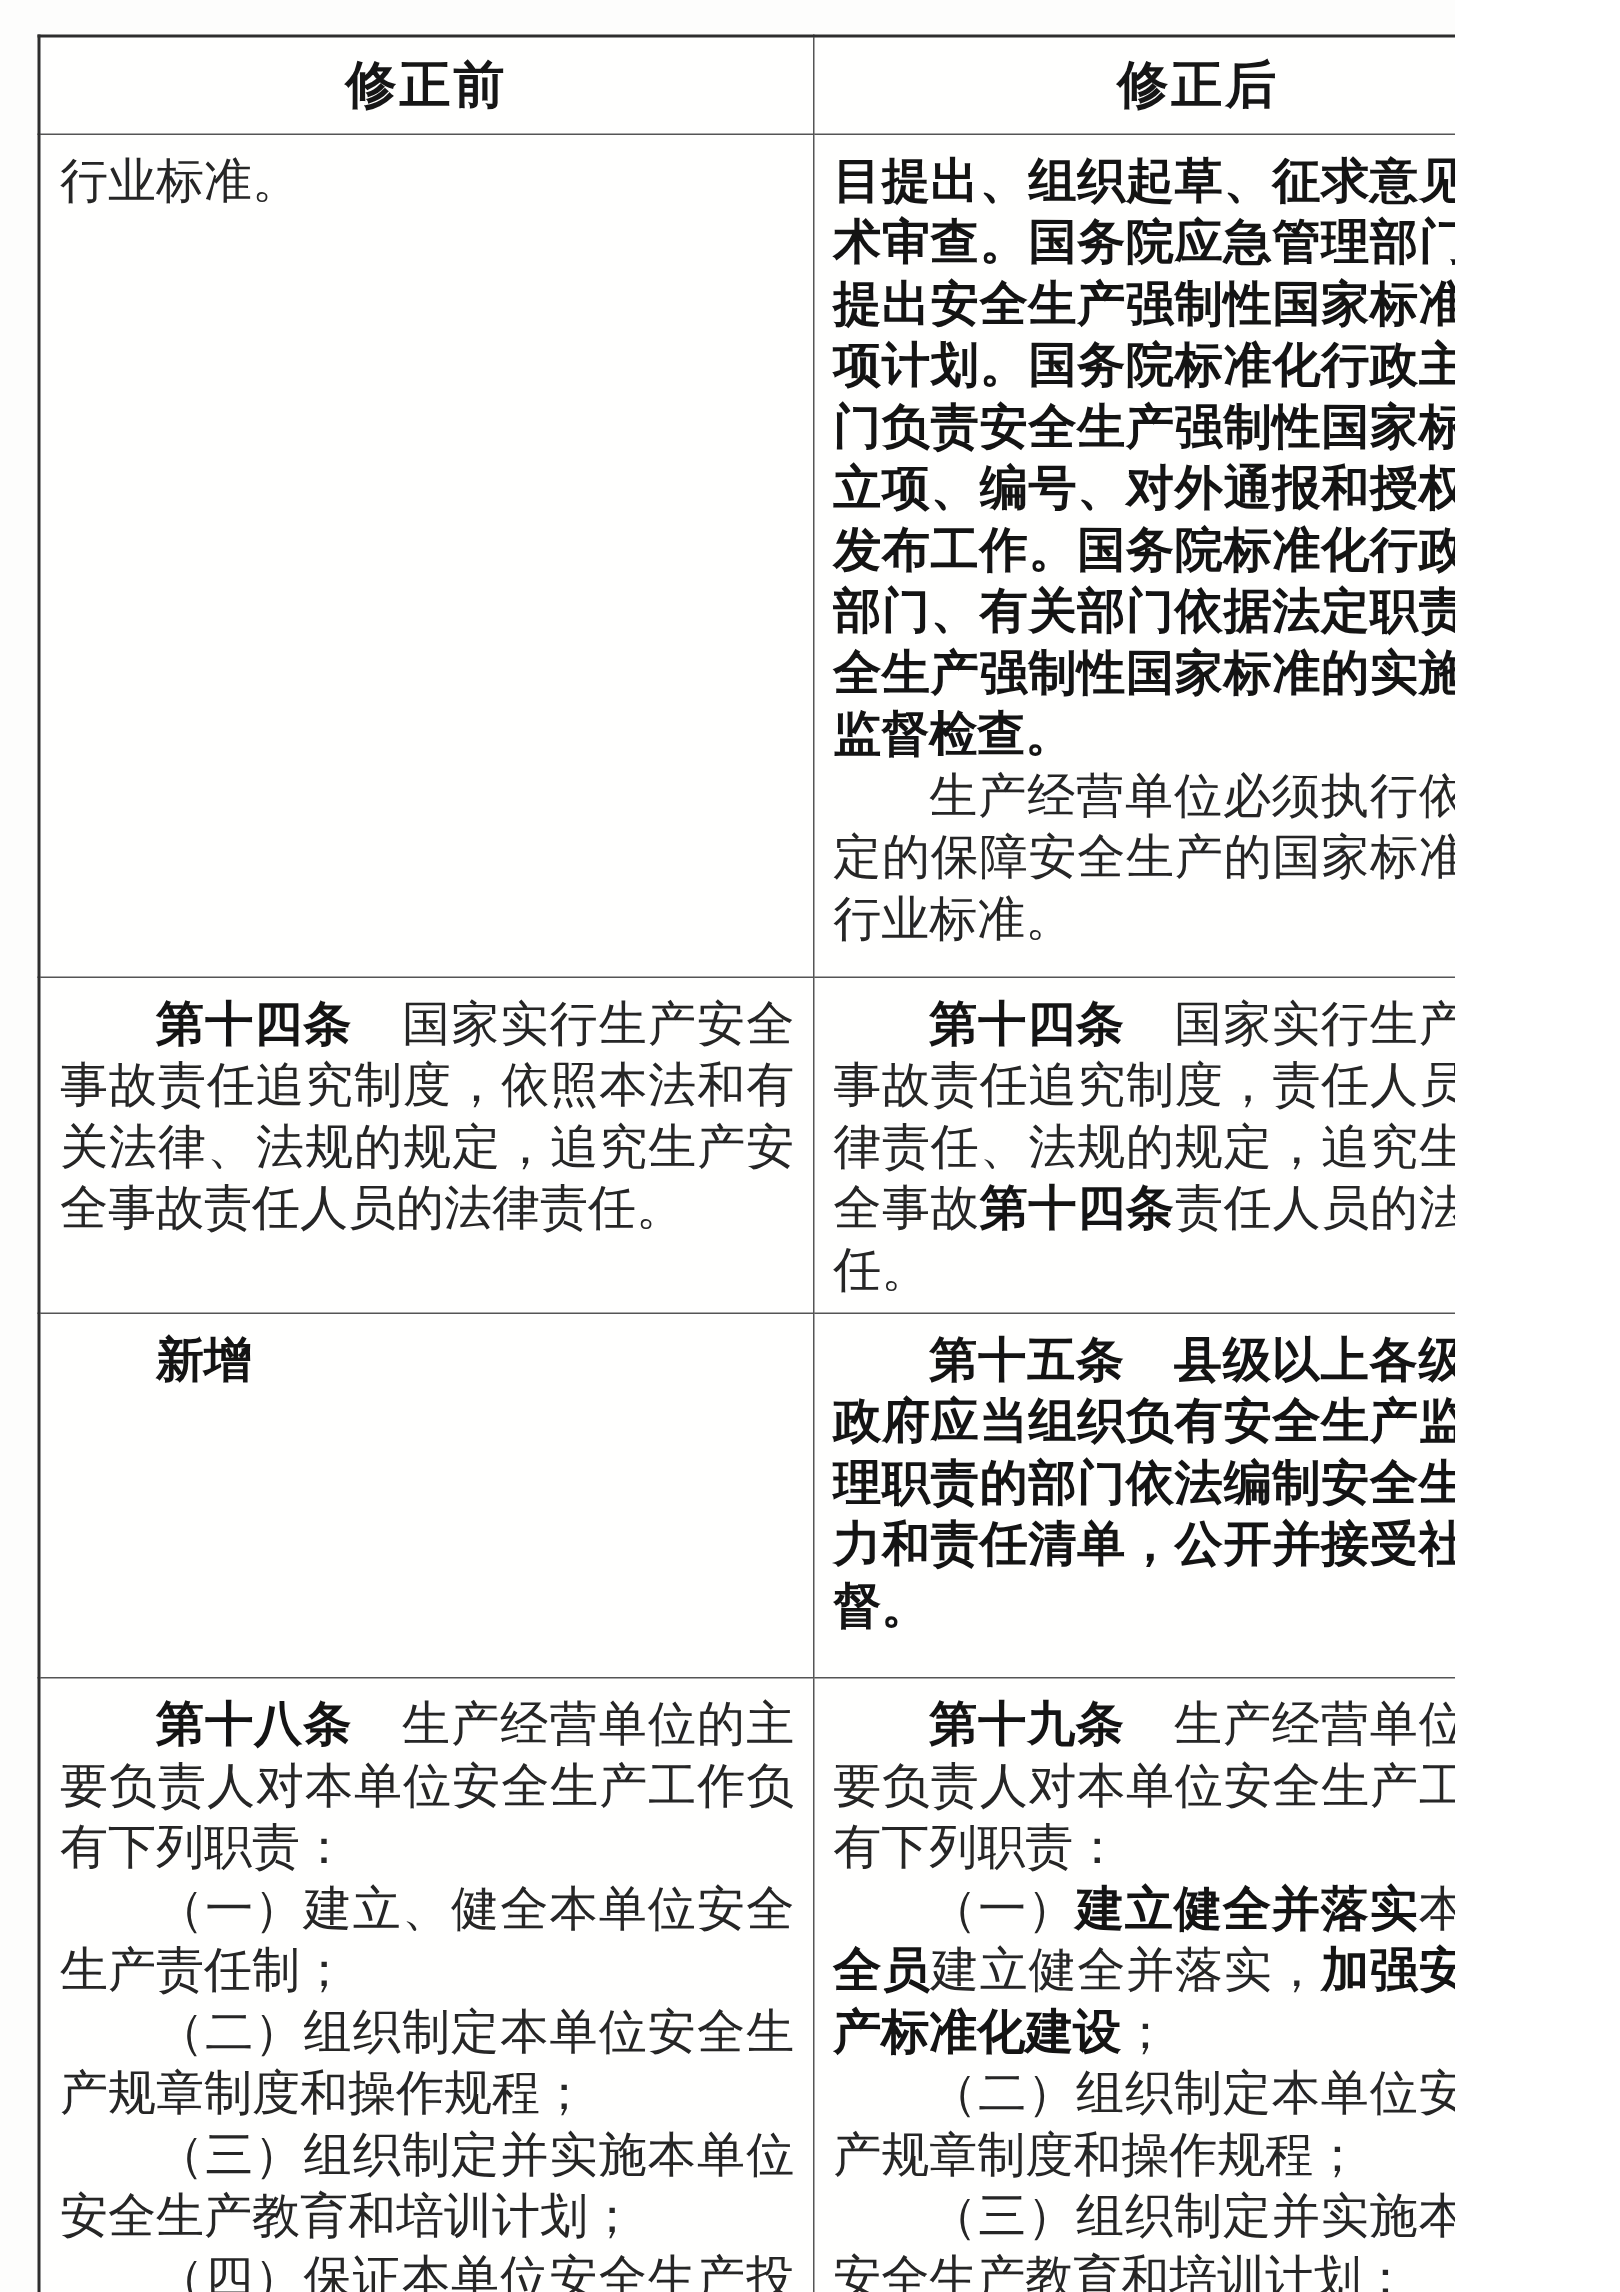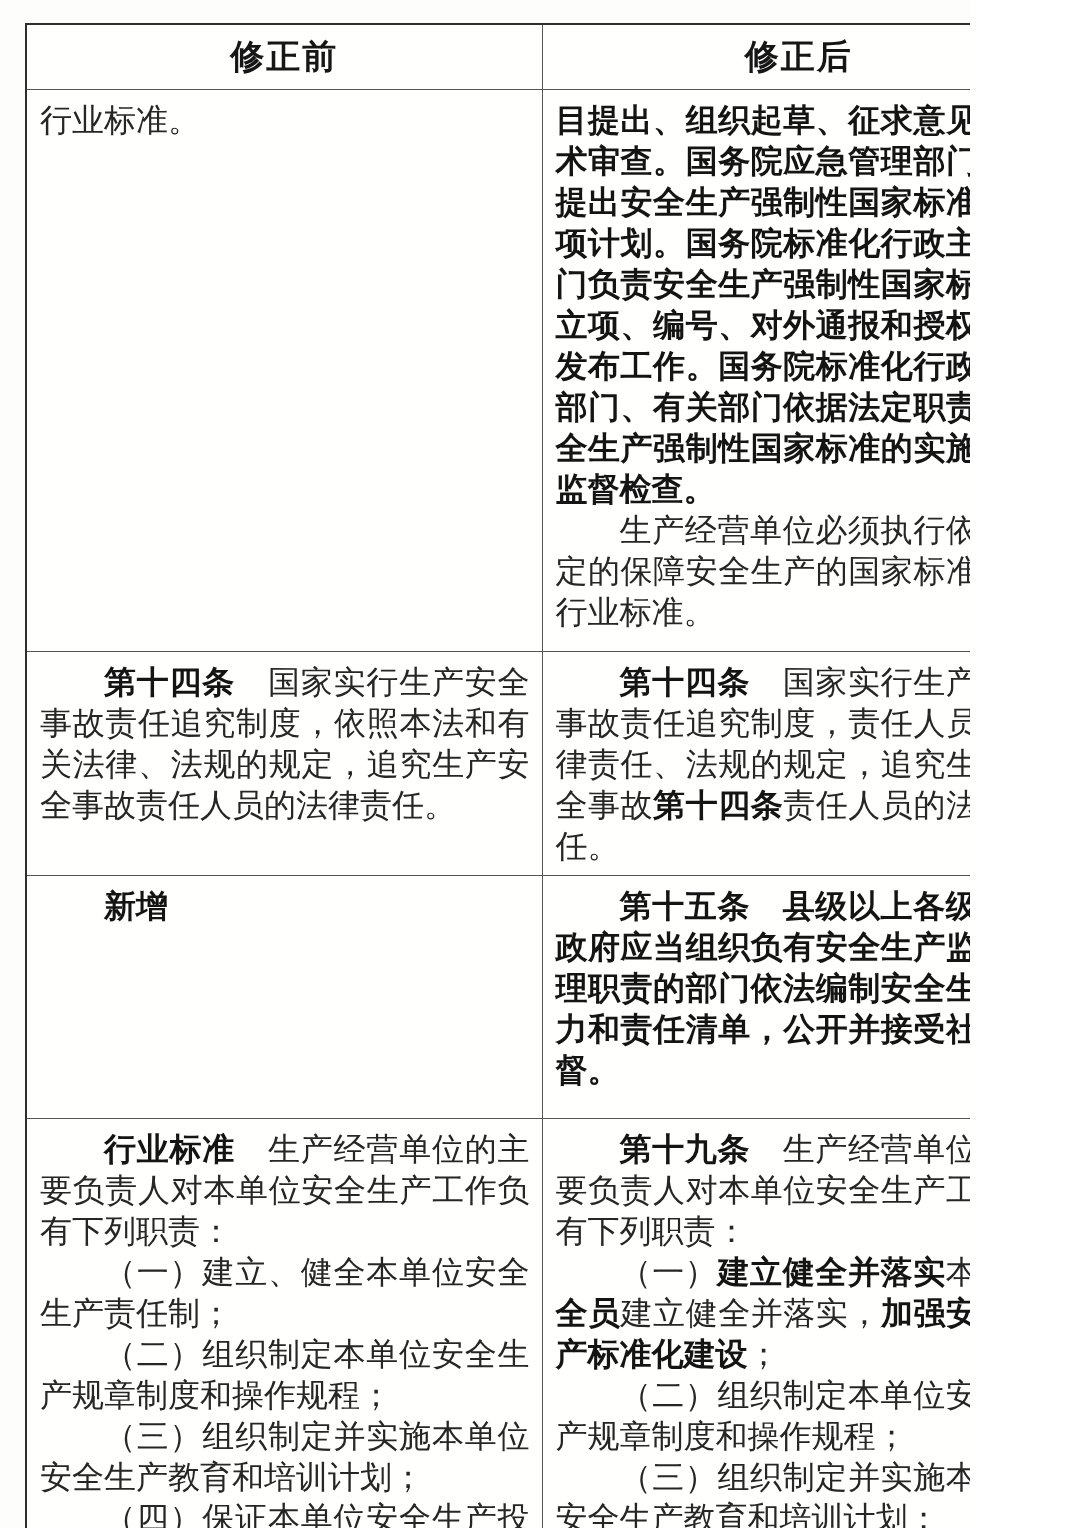--- a/index.html
+++ b/index.html
@@ -98,21 +98,21 @@
         <tr>
           <td style="height: 224px;">
             <p class="para indent"><span class="run bold">新增</span></p>
           </td>
           <td style="height: 224px;">
             <p class="para indent"><span class="run bold">第十五条　县级以上各级人民政府应当组织负有安全生产监督管理职责的部门依法编制安全生产权力和责任清单，公开并接受社会监督。</span></p>
           </td>
         </tr>
         <tr>
           <td style="height: 453px;">
-            <p class="para indent"><span class="run bold">行业标准</span><span class="run">　生产经营单位的主要负责人对本单位安全生产工作负有下列职责：</span></p>
+            <p class="para indent"><span class="run bold">第十八条</span><span class="run">　生产经营单位的主要负责人对本单位安全生产工作负有下列职责：</span></p>
             <p class="para indent"><span class="run">（一）建立、健全本单位安全生产责任制；</span></p>
             <p class="para indent"><span class="run">（二）组织制定本单位安全生产规章制度和操作规程；</span></p>
             <p class="para indent"><span class="run">（三）组织制定并实施本单位安全生产教育和培训计划；</span></p>
             <p class="para indent"><span class="run">（四）保证本单位安全生产投入的有效实施；</span></p>
           </td>
           <td style="height: 453px;">
             <p class="para indent"><span class="run bold">第十九条</span><span class="run">　生产经营单位的主要负责人对本单位安全生产工作负有下列职责：</span></p>
             <p class="para indent"><span class="run">（一）</span><span class="run bold">建立健全并落实</span><span class="run">本单位</span><span class="run bold">全员</span><span class="run">建立健全并落实，</span><span class="run bold">加强安全生产标准化建设</span><span class="run">；</span></p>
             <p class="para indent"><span class="run">（二）组织制定本单位安全生产规章制度和操作规程；</span></p>
             <p class="para indent"><span class="run">（三）组织制定并实施本单位安全生产教育和培训计划；</span></p>

